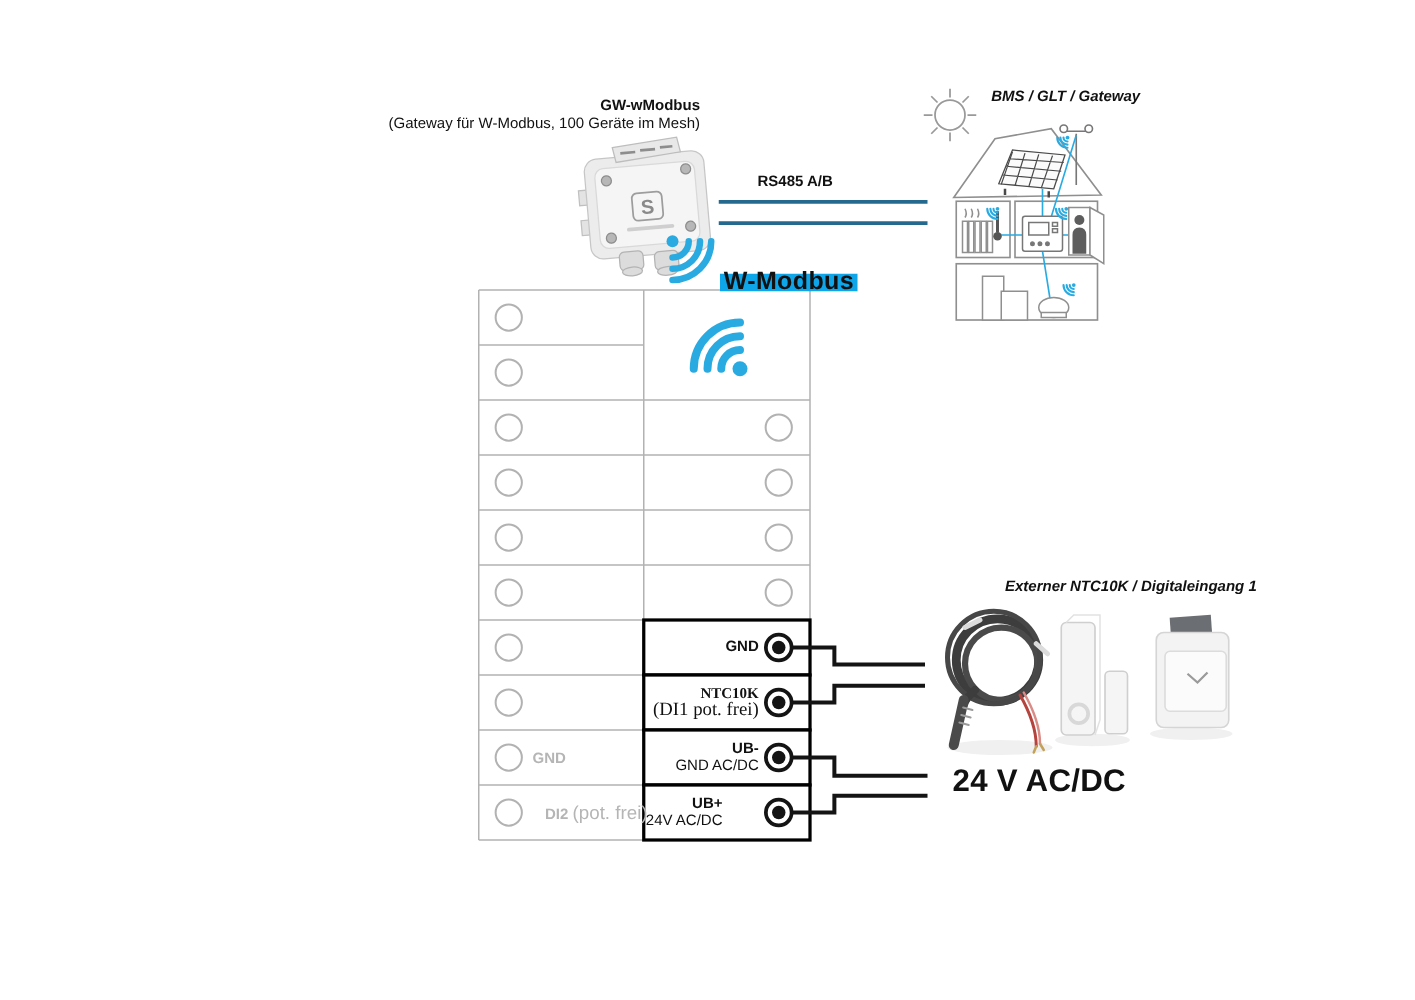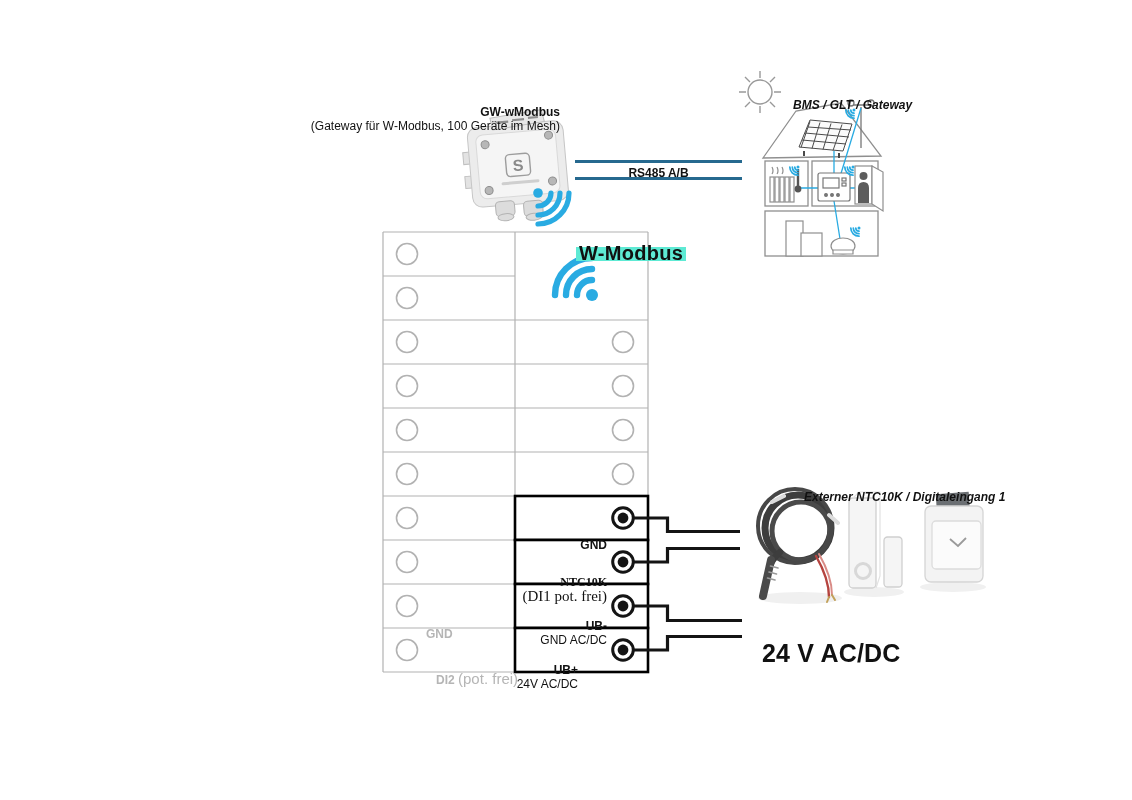--- a/index.html
+++ b/index.html
@@ -1,25 +1,25 @@
 <!DOCTYPE html>
 <html><head>
 <meta charset="utf-8">
 <style>
   html,body{margin:0;padding:0;background:#fff;}
   .stage{position:relative;width:1132px;height:800px;background:#fff;overflow:hidden;
          font-family:"Liberation Sans",sans-serif;color:#111;}
   .stage svg{position:absolute;left:0;top:0;}
-  .lbl{position:absolute;white-space:nowrap;line-height:13.5px;font-size:12px;margin-top:28px;}
+  .lbl{position:absolute;white-space:nowrap;line-height:13.5px;font-size:12px;}
   .b{font-weight:bold;}
   .sm{font-size:15px;}
   .right{text-align:right;}
   .muted{color:#b5b5b5;}
   .big{font-size:25px;font-weight:bold;letter-spacing:.2px;}
-  .wm{font-size:20px;font-weight:bold;background:#5eead4;padding:0 3px;letter-spacing:.3px;}
+  .wm{font-size:20px;font-weight:bold;background:#0ea5e9;padding:0 3px;letter-spacing:.3px;}
 </style>
 </head>
 <body>
 
 <div class="stage">
 
 <svg width="1132" height="800" viewBox="0 0 1132 800">
 
   <g stroke="#B2B2B2" stroke-width="1.2" fill="none">
     <path d="M383 232 H648 M383 320 H648 M383 364 H648 M383 408 H648 M383 452 H648
@@ -239,21 +239,21 @@
     <path d="M950 539 L958 546 L966 538" fill="none" stroke="#9a9a9a" stroke-width="1.8"></path>
   </g>
 
 </svg>
 
 <div class="lbl right" style="right:572px;top:78px;">
   <div class="b">GW-wModbus</div>
   <div>(Gateway für W-Modbus, 100 Geräte im Mesh)</div>
 </div>
 
-<div class="lbl b" style="left:575px;top:139px;width:167px;text-align:center;">RS485 A/B</div>
+<div class="lbl b" style="left:606px;top:139px;width:167px;">RS485 A/B</div>
 
 <div class="lbl wm" style="left:576px;top:219px;">W-Modbus</div>
 
 <div class="lbl b" style="left:793px;top:71px;font-style:italic;">BMS / GLT / Gateway</div>
 
 <div class="lbl b" style="left:804px;top:463px;font-style:italic;">Externer NTC10K / Digitaleingang 1</div>
 
 <div class="lbl big" style="left:762px;top:619px;">24 V AC/DC</div>
 
 <div class="lbl right" style="right:525px;top:511px;">

